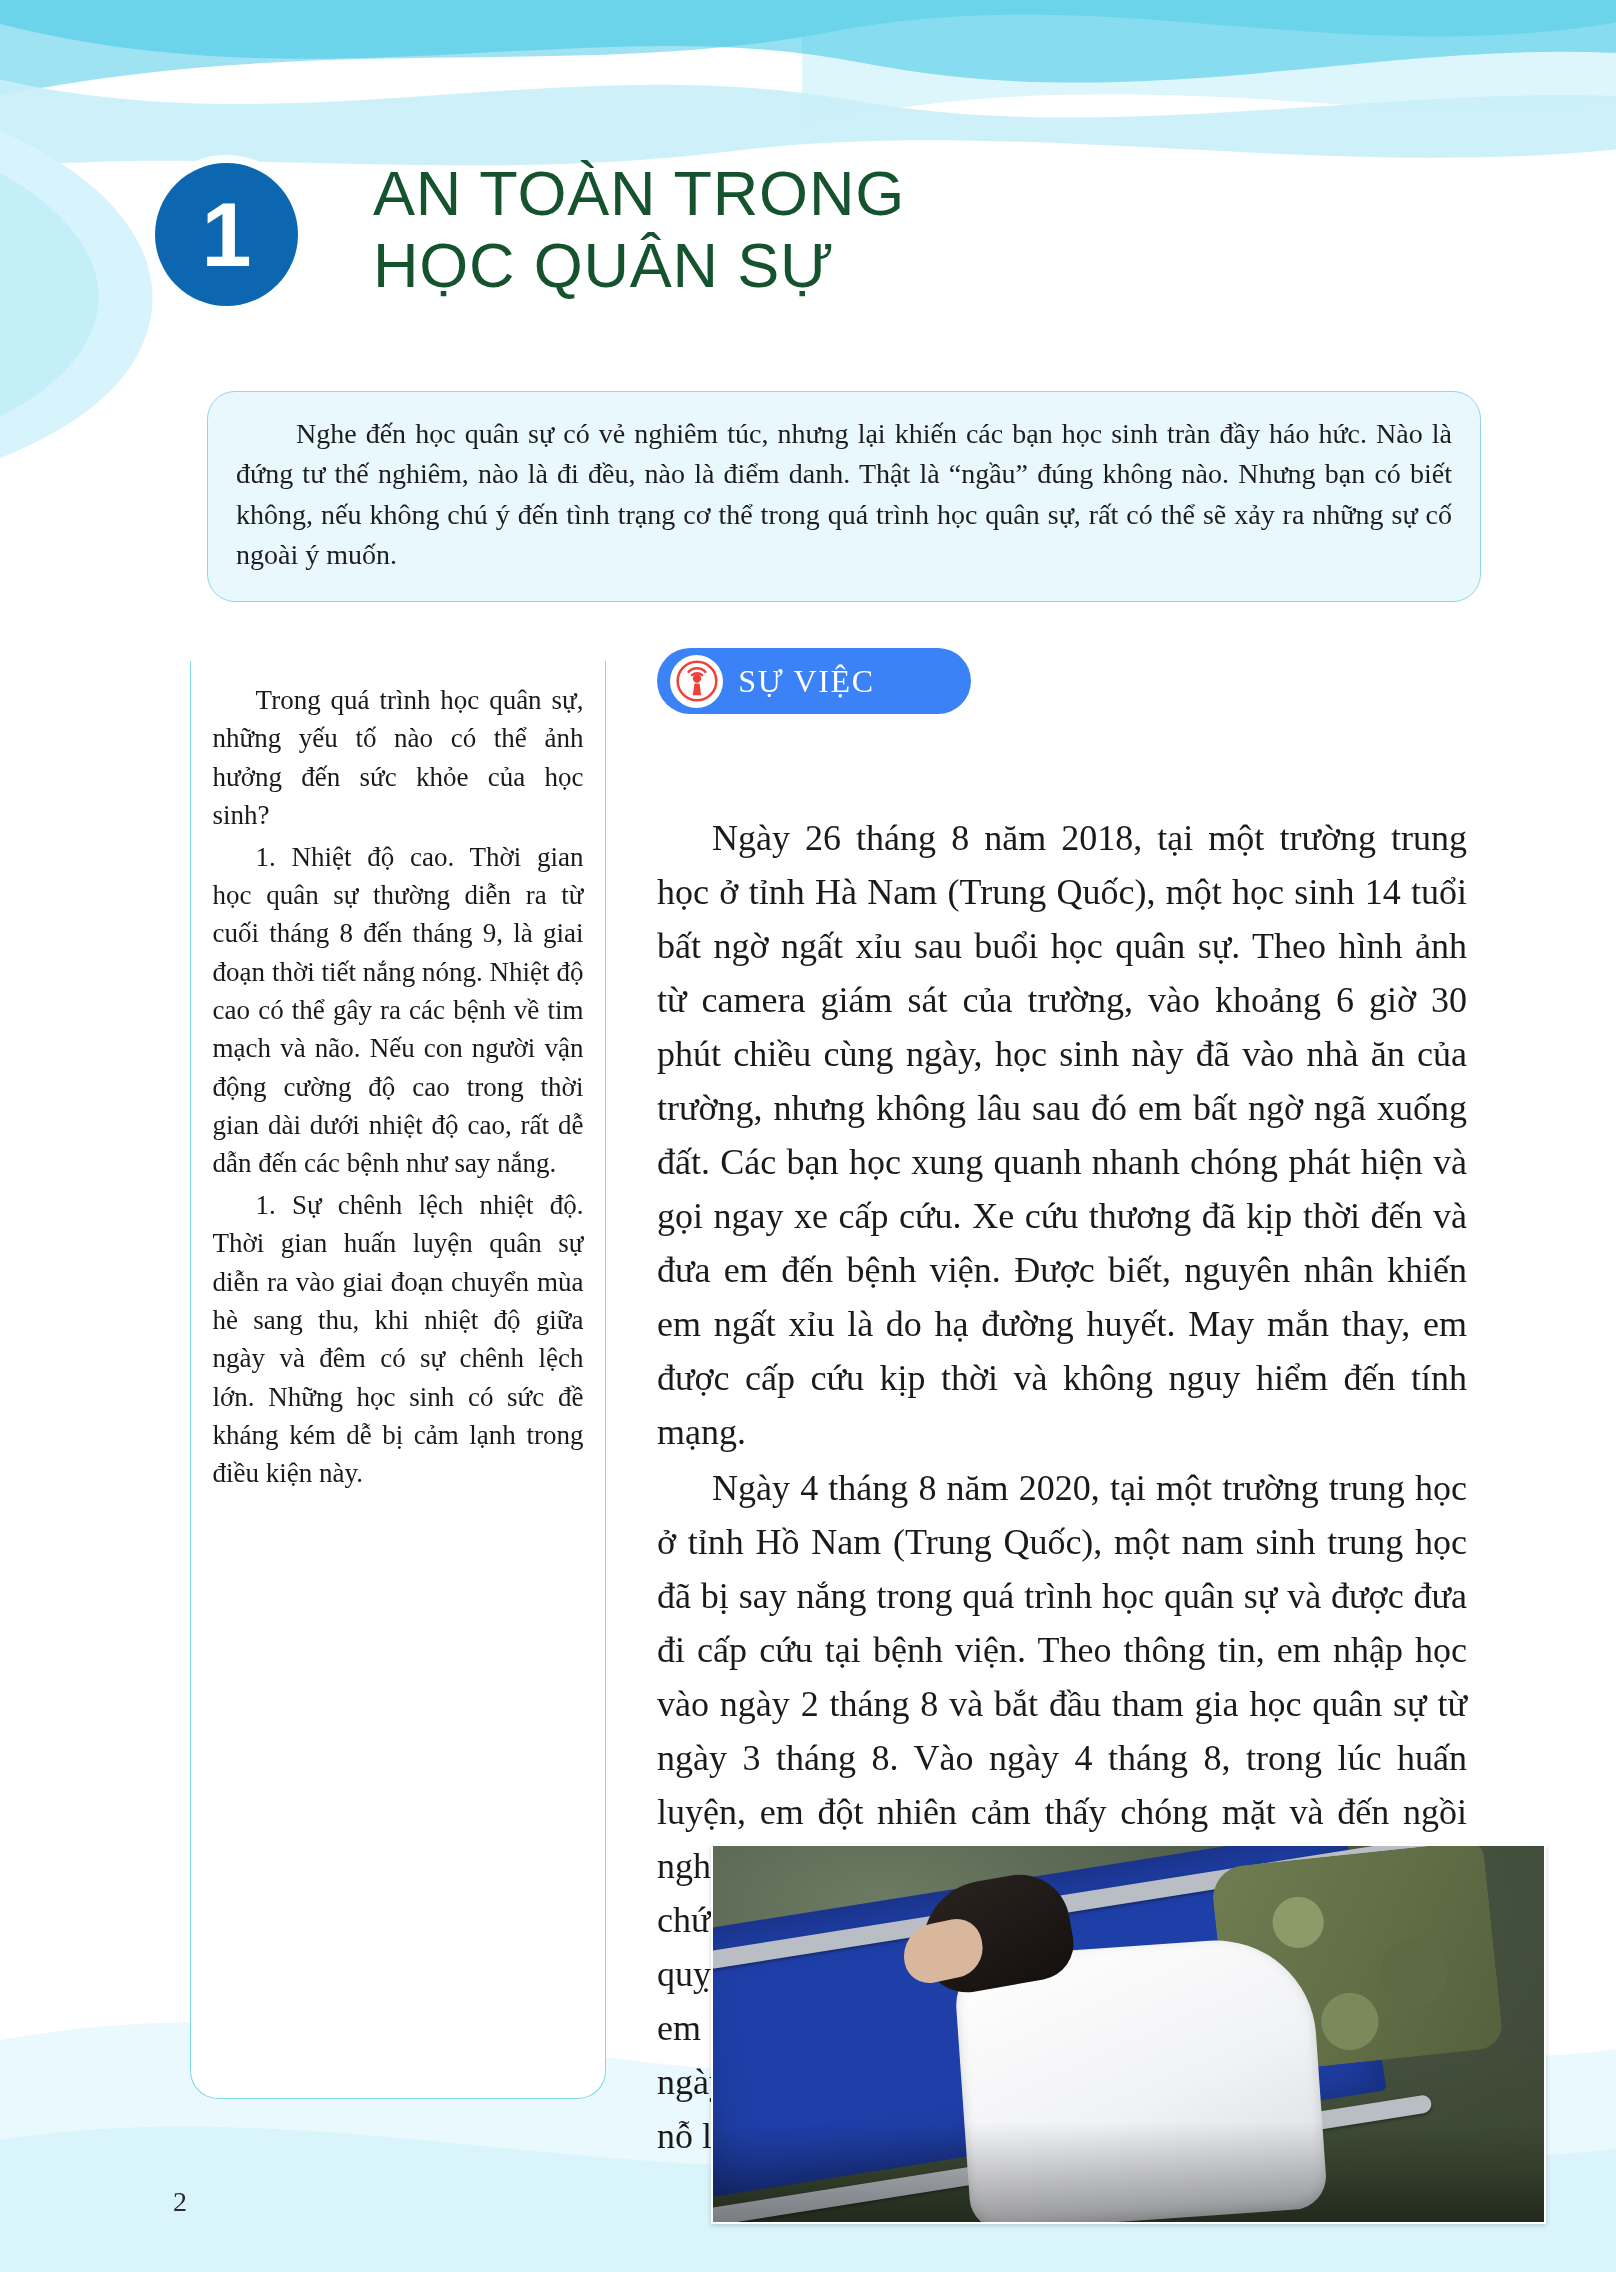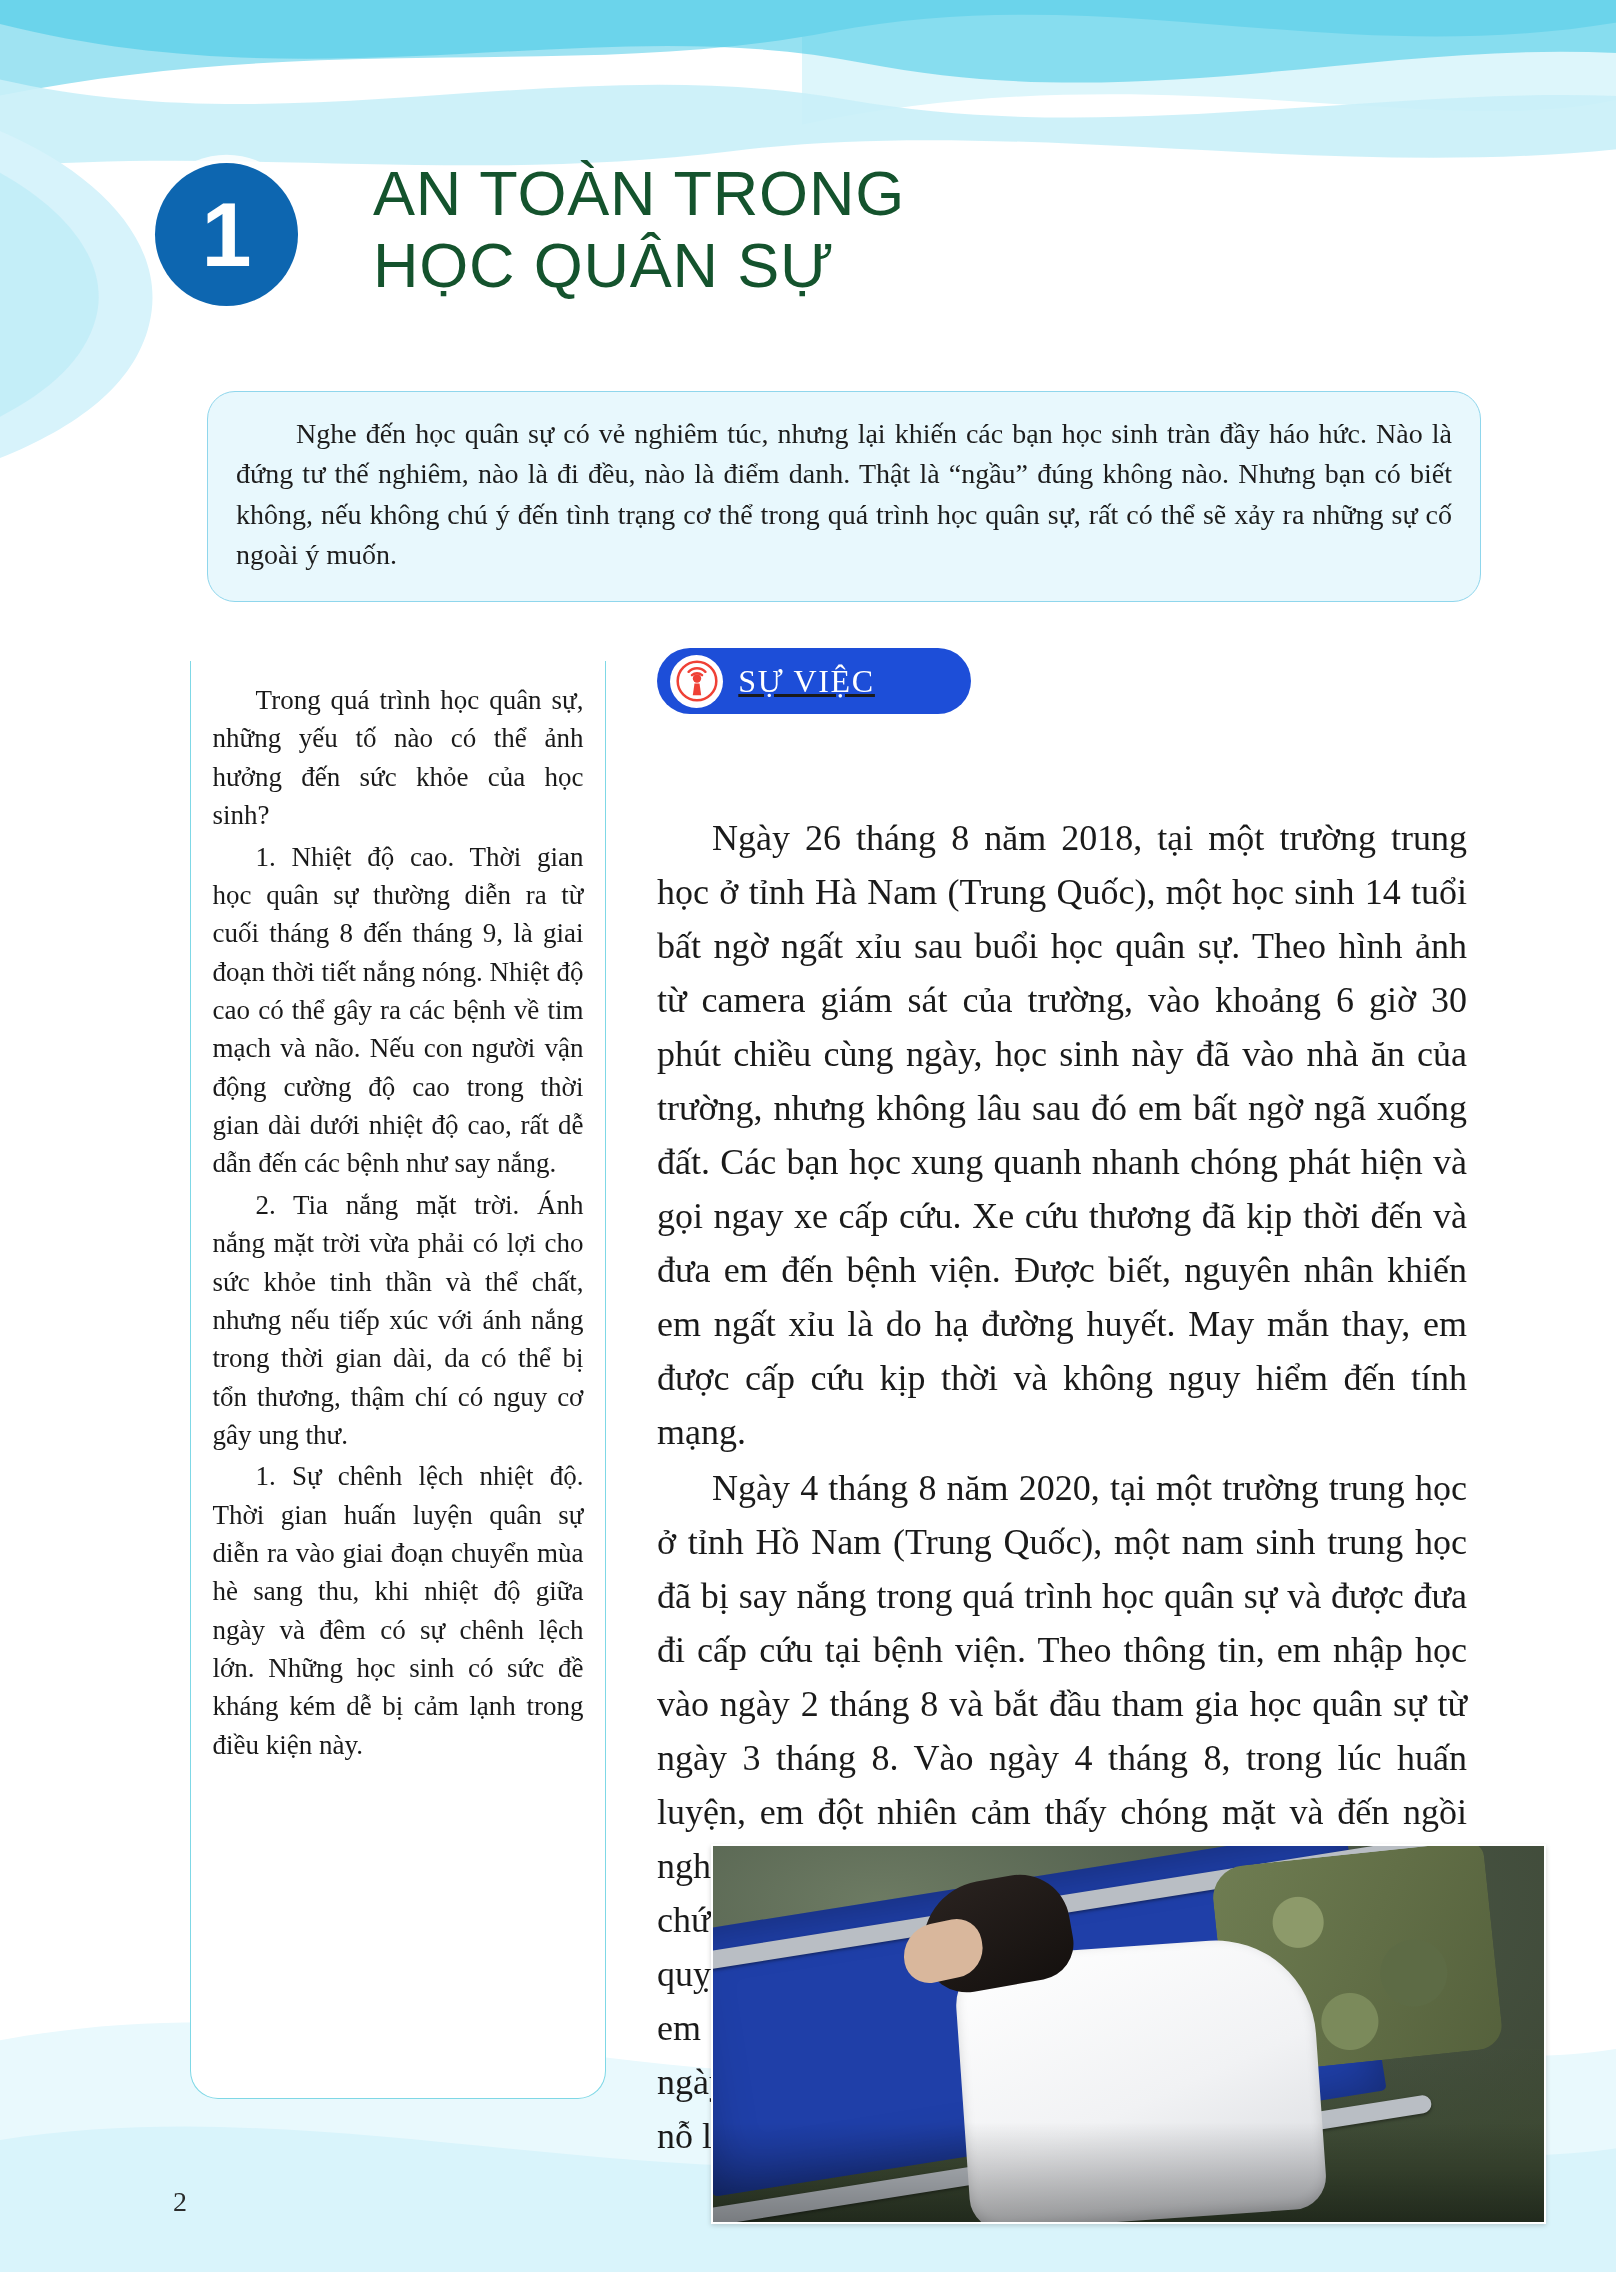--- a/index.html
+++ b/index.html
@@ -162,26 +162,25 @@
     left: 657px;
     width: 810px;
   }
   .event-badge {
     position: absolute;
     top: 0;
     left: 0;
     width: 314px;
     height: 66px;
     border-radius: 37px;
-    background: #1d4ed8;
+    background: #3b82f6;
     display: flex;
     align-items: center;
     padding-left: 13.3px;
     box-sizing: border-box;
-    text-decoration: underline;
   }
   .event-badge .badge-icon {
     width: 53px;
     height: 53px;
     flex: 0 0 53px;
     border-radius: 50%;
     background: #ffffff;
     display: flex;
     align-items: center;
     justify-content: center;
@@ -342,21 +341,20 @@
 </div>
 
 <div class="intro-box">
   <p>Nghe đến học quân sự có vẻ nghiêm túc, nhưng lại khiến các bạn học sinh tràn đầy háo hức. Nào là đứng tư thế nghiêm, nào là đi đều, nào là điểm danh. Thật là “ngầu” đúng không nào. Nhưng bạn có biết không, nếu không chú ý đến tình trạng cơ thể trong quá trình học quân sự, rất có thể sẽ xảy ra những sự cố ngoài ý muốn.</p>
 </div>
 
 <div class="side-col">
   <div class="side-body">
     <p>Trong quá trình học quân sự, những yếu tố nào có thể ảnh hưởng đến sức khỏe của học sinh?</p>
     <p>1. Nhiệt độ cao. Thời gian học quân sự thường diễn ra từ cuối tháng 8 đến tháng 9, là giai đoạn thời tiết nắng nóng. Nhiệt độ cao có thể gây ra các bệnh về tim mạch và não. Nếu con người vận động cường độ cao trong thời gian dài dưới nhiệt độ cao, rất dễ dẫn đến các bệnh như say nắng.</p>
-    <p>2. Tia nắng mặt trời. Ánh nắng mặt trời vừa phải có lợi cho sức khỏe tinh thần và thể chất, nhưng nếu tiếp xúc với ánh nắng trong thời gian dài, da có thể bị tổn thương, thậm chí có nguy cơ gây ung thư.</p>
     <p>1. Sự chênh lệch nhiệt độ. Thời gian huấn luyện quân sự diễn ra vào giai đoạn chuyển mùa hè sang thu, khi nhiệt độ giữa ngày và đêm có sự chênh lệch lớn. Những học sinh có sức đề kháng kém dễ bị cảm lạnh trong điều kiện này.</p>
   </div>
 </div>
 
 <div class="main-col">
   <div class="event-badge">
     <span class="badge-icon">
       <svg width="42" height="42" viewBox="0 0 50 50">
         <circle cx="25" cy="25" r="23" fill="none" stroke="#ef4136" stroke-width="3"></circle>
         <circle cx="25" cy="22" r="5" fill="#ef4136"></circle>

